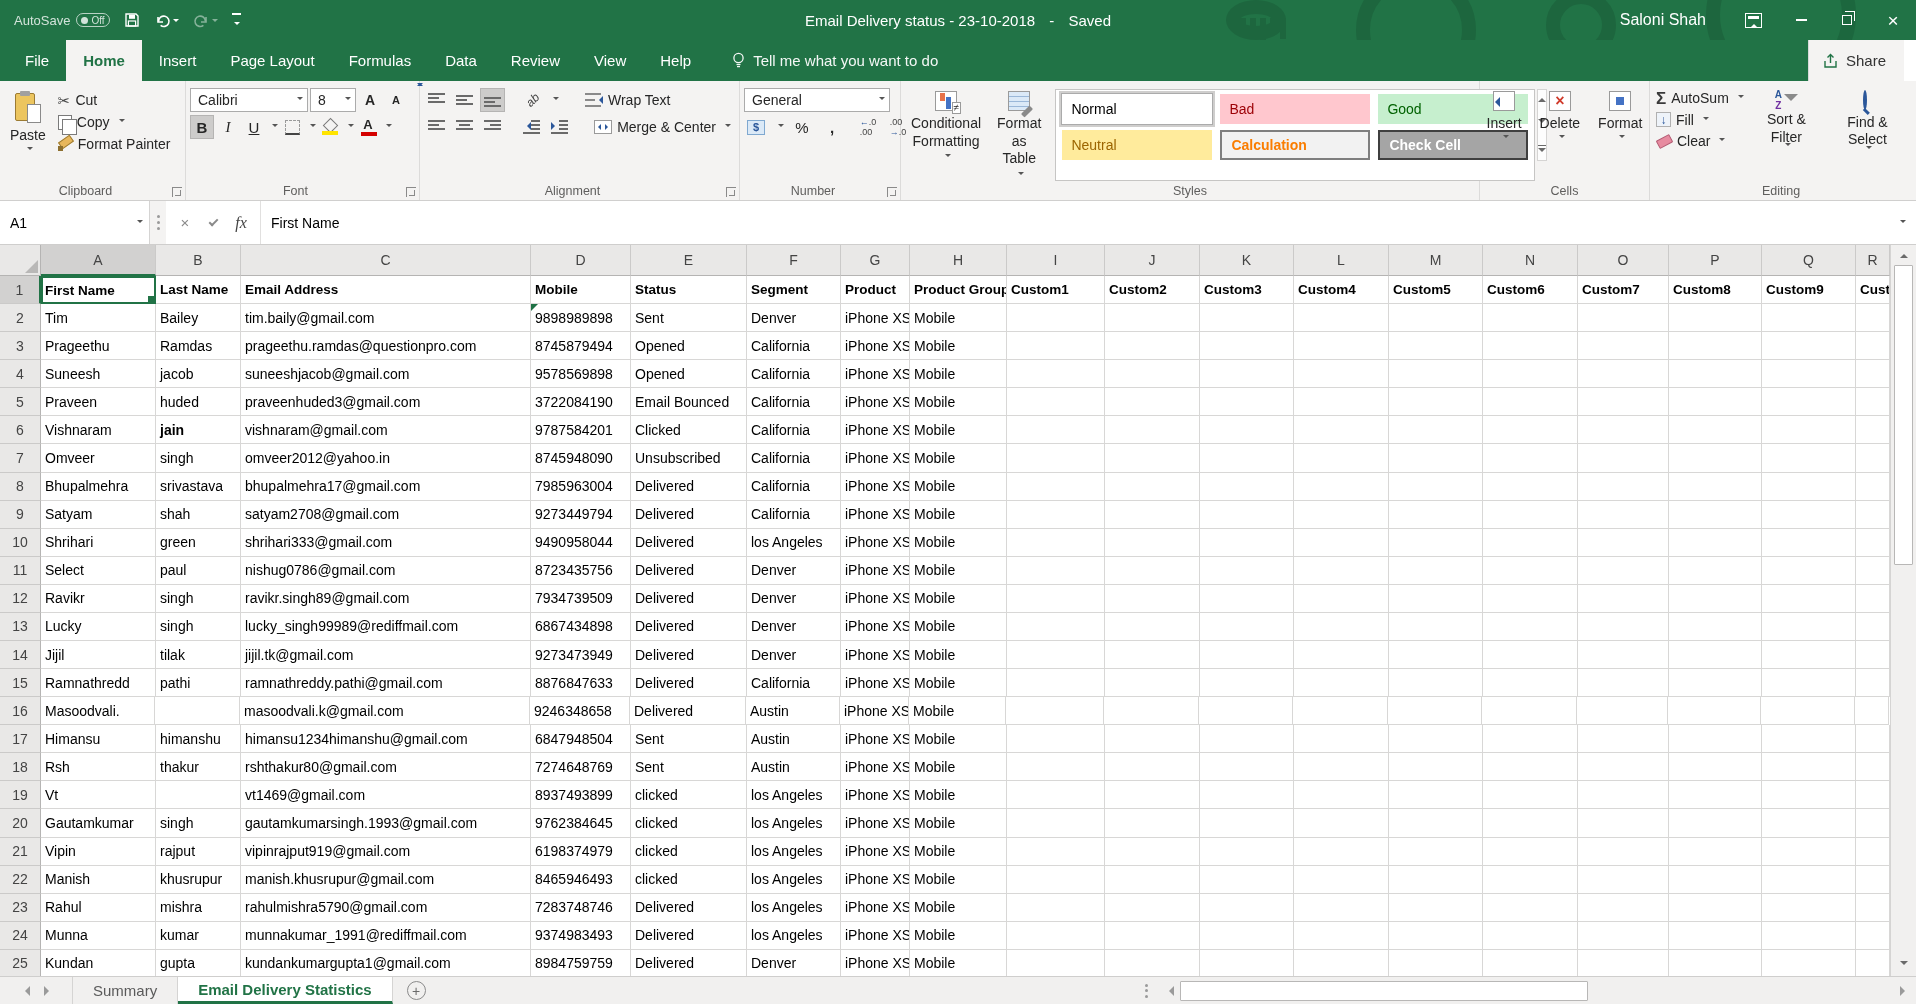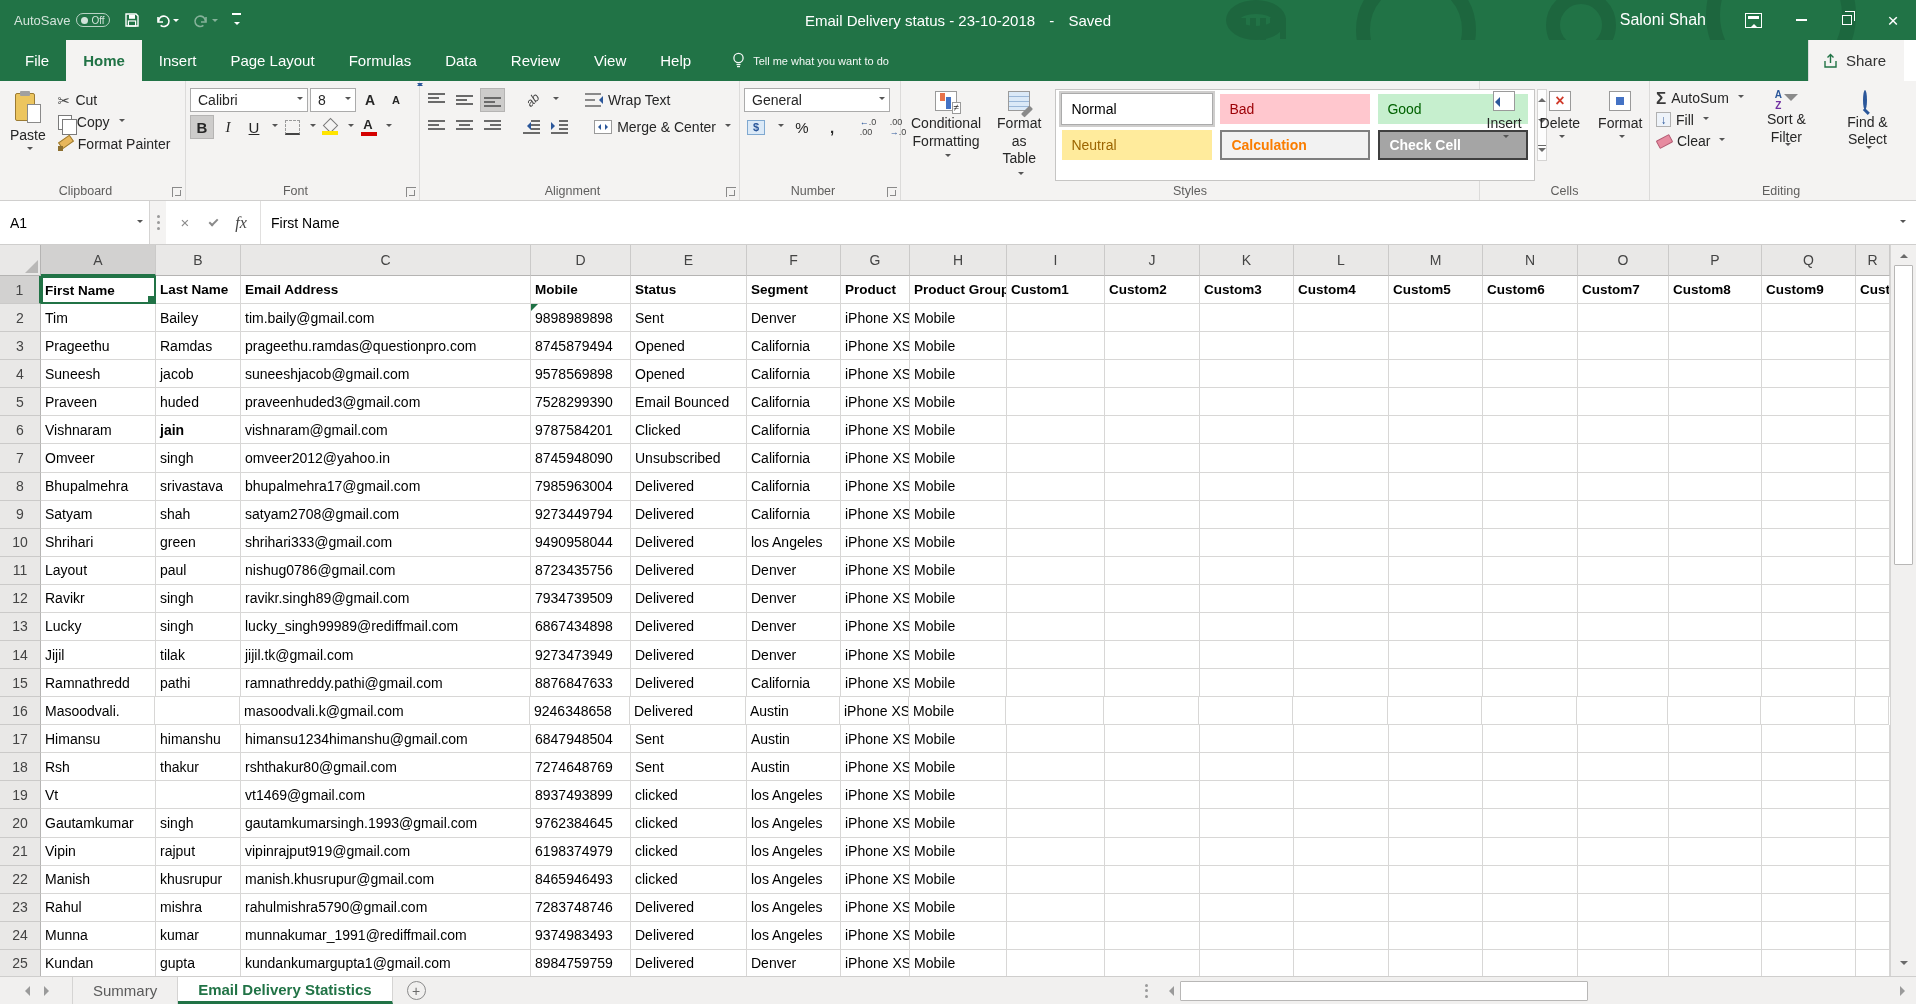--- a/index.html
+++ b/index.html
@@ -42,21 +42,21 @@
   .rdo-ic:before { content:""; position:absolute; top:2px; left:2px; right:2px; height:3px; background:#fff; }
   .rdo-ic:after { content:""; position:absolute; left:5px; top:7px; width:0; height:0;
     border:3.5px solid transparent; border-bottom-color:#fff; }
 
   
   .tabrow { position:absolute; top:40px; left:0; right:12px; height:41px; background:#217346;
     display:flex; align-items:stretch; color:#fff; }
   .rtabs { display:flex; align-items:stretch; padding-left:8px; }
   .rtab { padding:0 17px; display:flex; align-items:center; font-size:15px; cursor:default; }
   .rtab.active { background:#f4f3f2; color:#217346; font-weight:bold; }
-  .tellme { display:flex; align-items:center; gap:8px; margin-left:24px; font-size:11px; opacity:.95; }
+  .tellme { display:flex; align-items:center; gap:8px; margin-left:24px; font-size:15px; opacity:.95; }
   .share-seg { margin-left:auto; background:#f4f3f2; color:#333; display:flex; align-items:center;
     gap:7px; padding:0 18px 0 14px; font-size:15px; border-left:1px solid #d8d8d8; }
 
   
   .ribbon { position:absolute; top:81px; left:0; right:0; height:120px; background:#f4f3f2;
     display:flex; border-bottom:1px solid #d0cfce; color:#262626; }
   .rgroup { position:relative; border-right:1px solid #dcdbda; padding:4px 2px 20px 2px; flex:none; }
   .glabel { position:absolute; bottom:2px; left:0; right:14px; text-align:center; font-size:12.5px; color:#5f5e5d; }
   .launcher { position:absolute; right:3px; bottom:3px; width:10px; height:10px;
     border-left:1px solid #8a8a8a; border-top:1px solid #8a8a8a; }
@@ -803,21 +803,21 @@
             <div class="gcell" style="width: 91px;"></div>
             <div class="gcell" style="width: 93px;"></div>
             <div class="gcell" style="width: 94px;"></div>
             <div class="gcell" style="width: 34px;"></div>
           </div>
           <div class="grow28">
             <div class="rnum">5</div>
             <div class="gcell" style="width: 115px;">Praveen</div>
             <div class="gcell" style="width: 85px;">huded</div>
             <div class="gcell" style="width: 290px;">praveenhuded3@gmail.com</div>
-            <div class="gcell" style="width: 100px;">7528299390</div>
+            <div class="gcell" style="width: 100px;">3722084190</div>
             <div class="gcell" style="width: 116px;">Email Bounced</div>
             <div class="gcell" style="width: 94px;">California</div>
             <div class="gcell" style="width: 69px;">iPhone XS</div>
             <div class="gcell" style="width: 97px;">Mobile</div>
             <div class="gcell" style="width: 98px;"></div>
             <div class="gcell" style="width: 95px;"></div>
             <div class="gcell" style="width: 94px;"></div>
             <div class="gcell" style="width: 95px;"></div>
             <div class="gcell" style="width: 94px;"></div>
             <div class="gcell" style="width: 95px;"></div>
@@ -926,21 +926,21 @@
             <div class="gcell" style="width: 95px;"></div>
             <div class="gcell" style="width: 94px;"></div>
             <div class="gcell" style="width: 95px;"></div>
             <div class="gcell" style="width: 91px;"></div>
             <div class="gcell" style="width: 93px;"></div>
             <div class="gcell" style="width: 94px;"></div>
             <div class="gcell" style="width: 34px;"></div>
           </div>
           <div class="grow28">
             <div class="rnum">11</div>
-            <div class="gcell" style="width: 115px;">Layout</div>
+            <div class="gcell" style="width: 115px;">Select</div>
             <div class="gcell" style="width: 85px;">paul</div>
             <div class="gcell" style="width: 290px;">nishug0786@gmail.com</div>
             <div class="gcell" style="width: 100px;">8723435756</div>
             <div class="gcell" style="width: 116px;">Delivered</div>
             <div class="gcell" style="width: 94px;">Denver</div>
             <div class="gcell" style="width: 69px;">iPhone XS</div>
             <div class="gcell" style="width: 97px;">Mobile</div>
             <div class="gcell" style="width: 98px;"></div>
             <div class="gcell" style="width: 95px;"></div>
             <div class="gcell" style="width: 94px;"></div>

